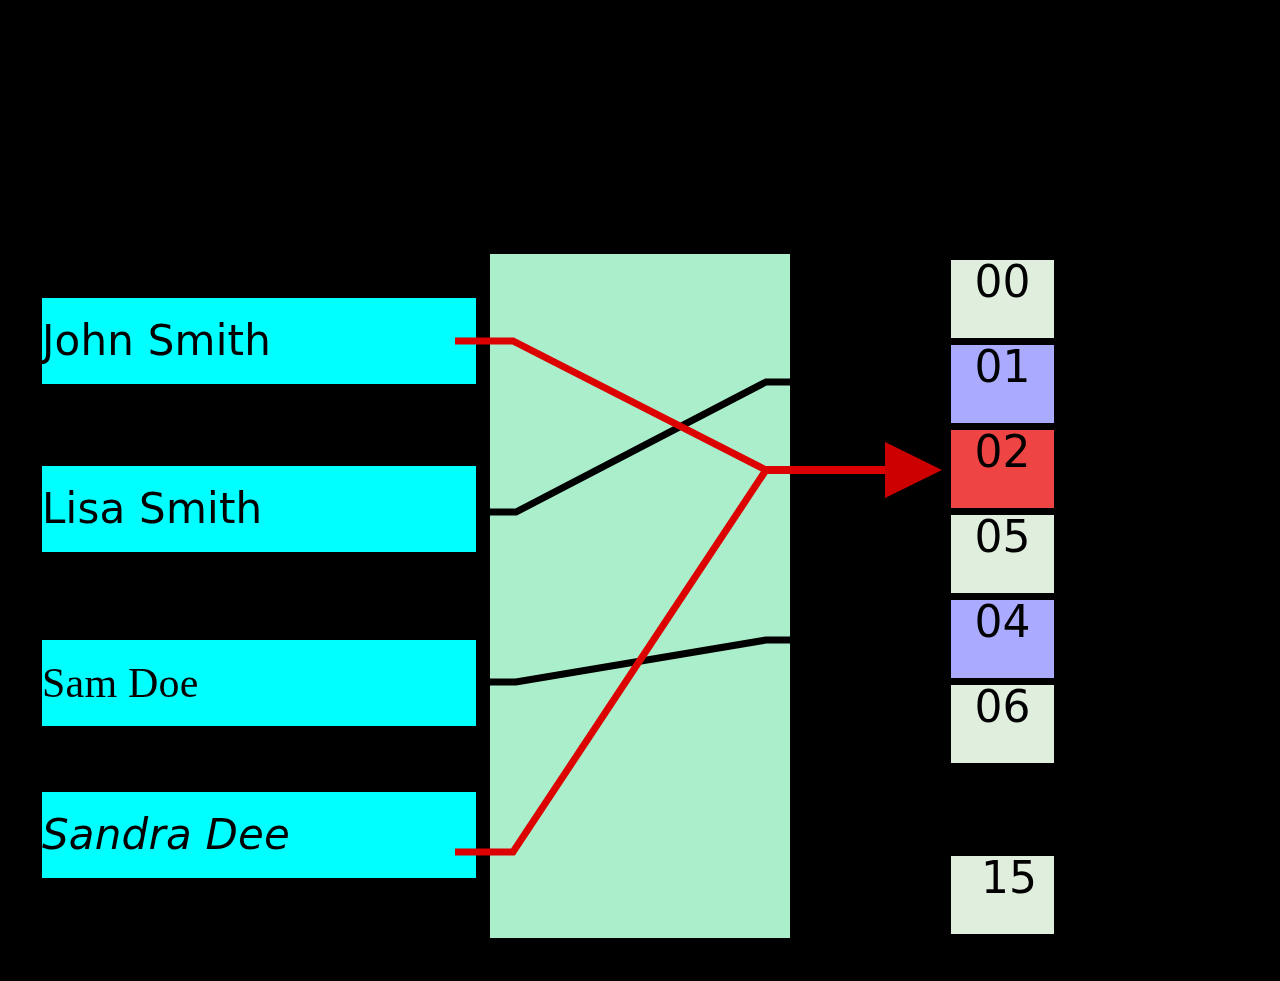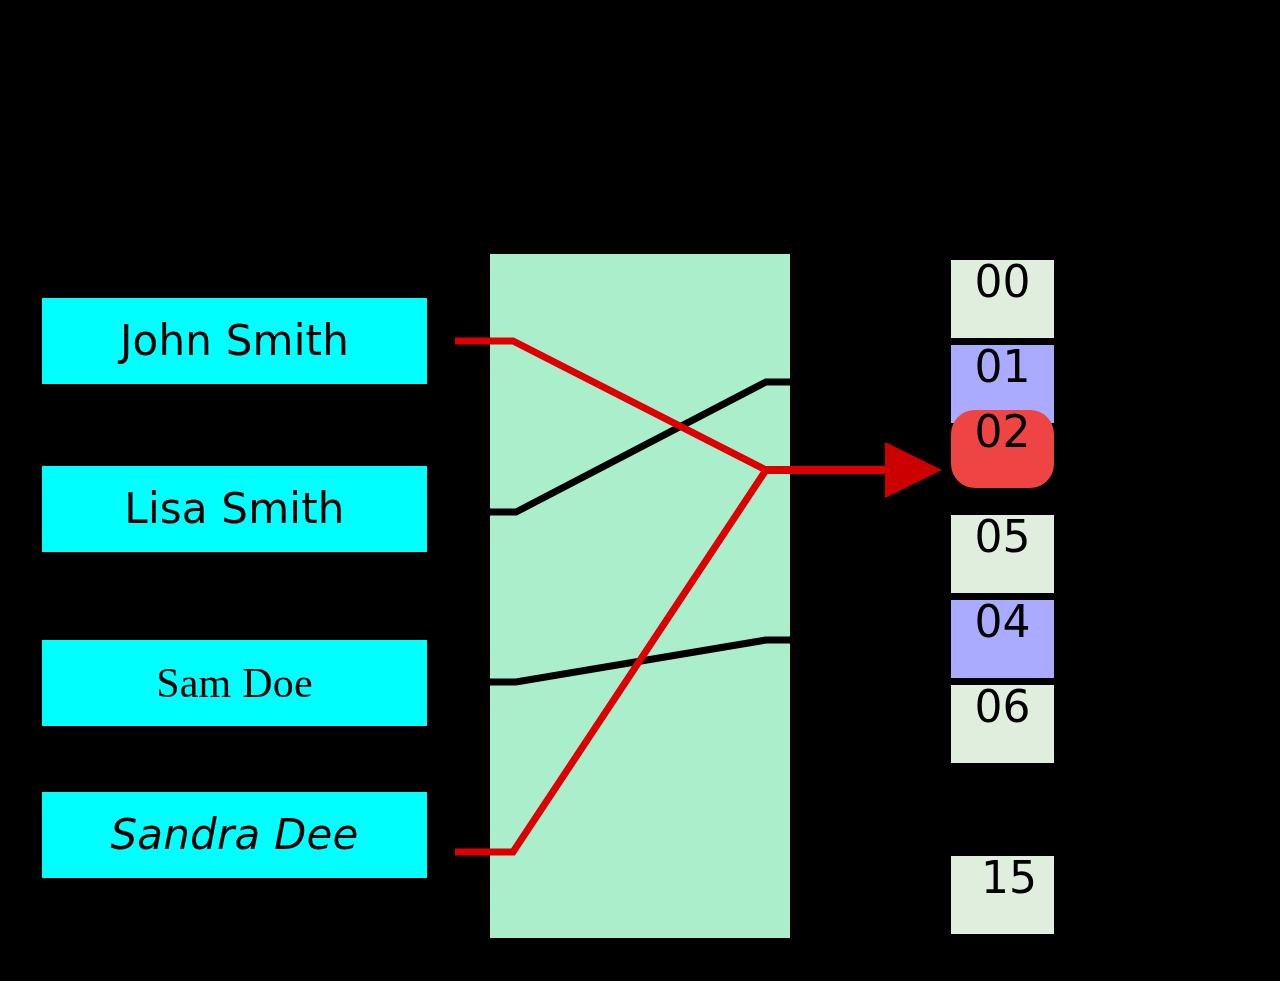--- a/index.html
+++ b/index.html
@@ -12,27 +12,27 @@
     width: 1280px;
     height: 981px;
     background: #000000;
     overflow: hidden;
     font-family: "DejaVu Sans", sans-serif;
   }
   
   .key-box {
     position: absolute;
     left: 42px;
-    width: 385px;
+    width: 434px;
     height: 86px;
     background: #00FFFF;
     color: #000000;
     display: flex;
     align-items: center;
-    justify-content: center;
+    justify-content: flex-start;
     font-size: 42px;
     line-height: 1;
     letter-spacing: 0.2px;
     box-sizing: border-box;
   }
   .key-box.k0 { top: 298px; }
   .key-box.k1 { top: 466px; }
   .key-box.k2 { top: 640px; font-family: Liberation Serif, serif; }
   .key-box.k3 { top: 792px; font-style: italic; }
 
@@ -59,21 +59,21 @@
     line-height: 1;
     color: #000000;
     background: #E0EEDD;
     box-sizing: border-box;
   }
   .slot.highlight-a { background: #AAAAFF; }
   .slot.highlight-b { background: #EF4444; }
 
   .slot.s0  { top: 260px; }
   .slot.s1  { top: 345px; }
-  .slot.s2  { top: 410px; border-radius: 24px; }
+  .slot.s2  { top: 430px; }
   .slot.s3  { top: 515px; }
   .slot.s4  { top: 600px; }
   .slot.s5  { top: 685px; }
   .slot.s15 { top: 856px; padding-left: 13px; }
 
   
   #wires {
     position: absolute;
     left: 0;
     top: 0;

